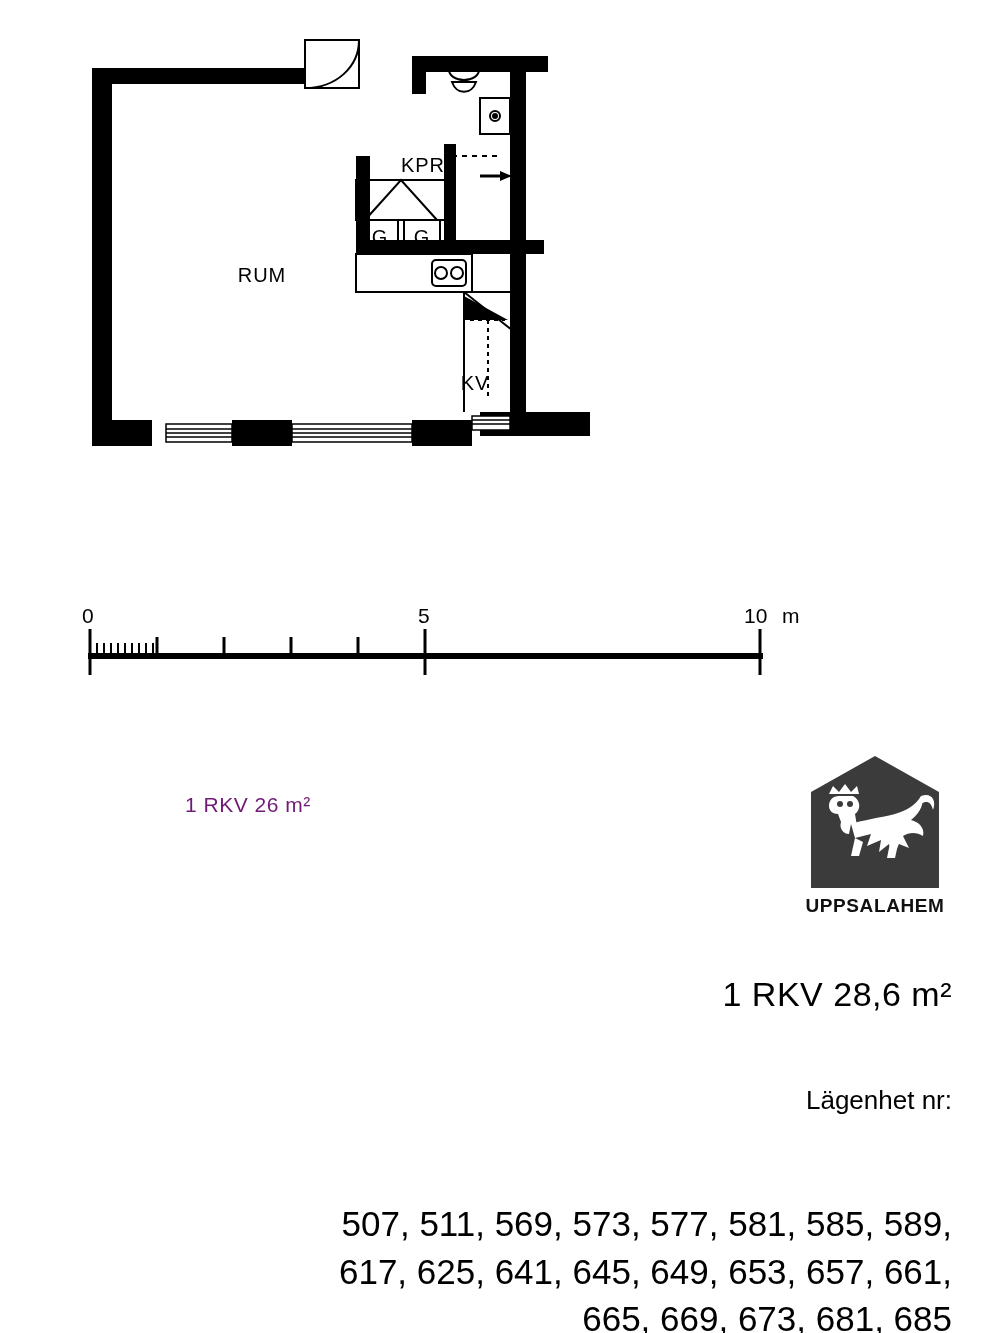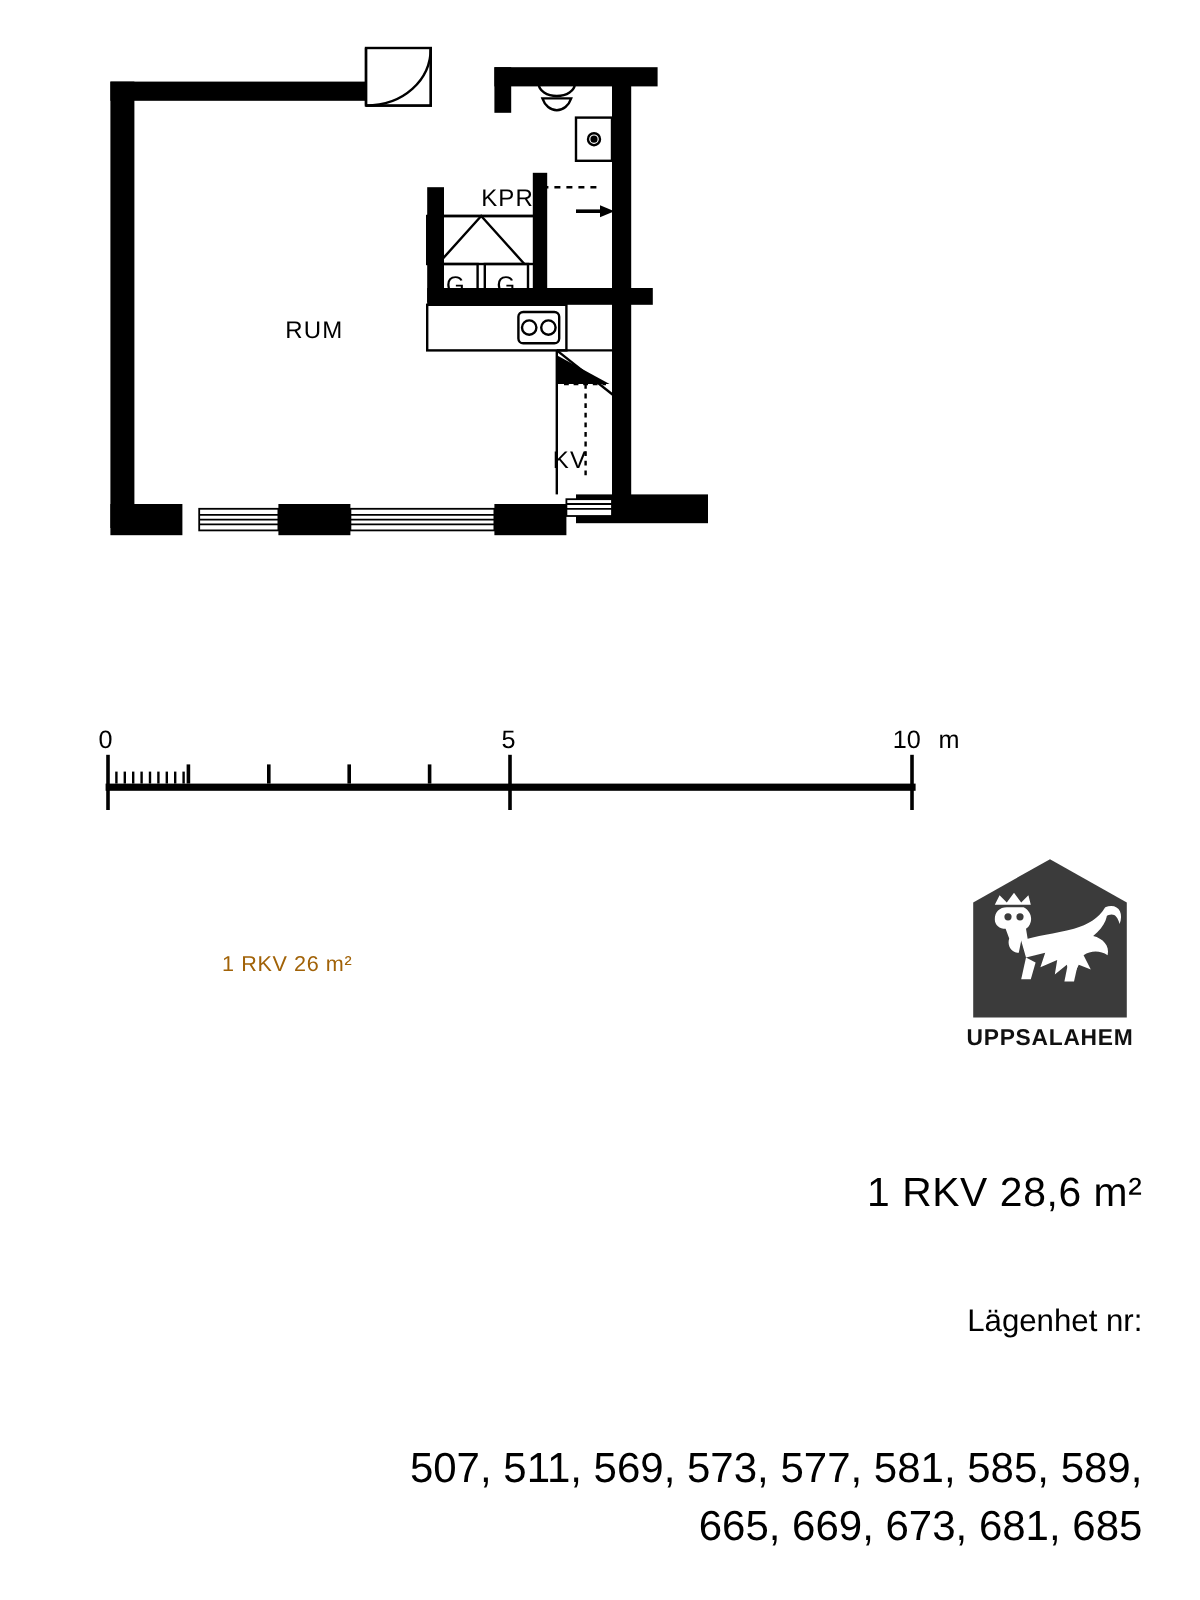--- a/index.html
+++ b/index.html
@@ -43,29 +43,29 @@
   }
   .scale-label {
     font-family: "Liberation Sans", sans-serif;
     font-size: 21px;
     fill: #000;
   }
   .faint-label {
     position: absolute;
     left: 185px;
     top: 793px;
-    font-size: 18px;
-    color: #a16207;
+    font-size: 21px;
+    color: #701a75;
     letter-spacing: 0.5px;
     white-space: nowrap;
   }
   .logo-wrap {
     position: absolute;
     left: 795px;
-    top: 712px;
+    top: 752px;
     width: 160px;
     height: 175px;
   }
   .logo-name {
     position: absolute;
     left: 0;
     top: 143px;
     width: 160px;
     text-align: center;
     font-size: 19px;
@@ -264,16 +264,17 @@
       </g>
     </svg>
     <div class="logo-name">UPPSALAHEM</div>
   </div>
 
   <div class="area-line">1 RKV  28,6 m²</div>
 
   <div class="apt-heading">Lägenhet nr:</div>
   <div class="apt-lines">
     <div>507, 511, 569, 573, 577, 581, 585, 589,</div>
+    <div>617, 625, 641, 645, 649, 653, 657, 661,</div>
     <div>665, 669, 673, 681, 685</div>
   </div>
 
 </div>
 
 </body></html>

